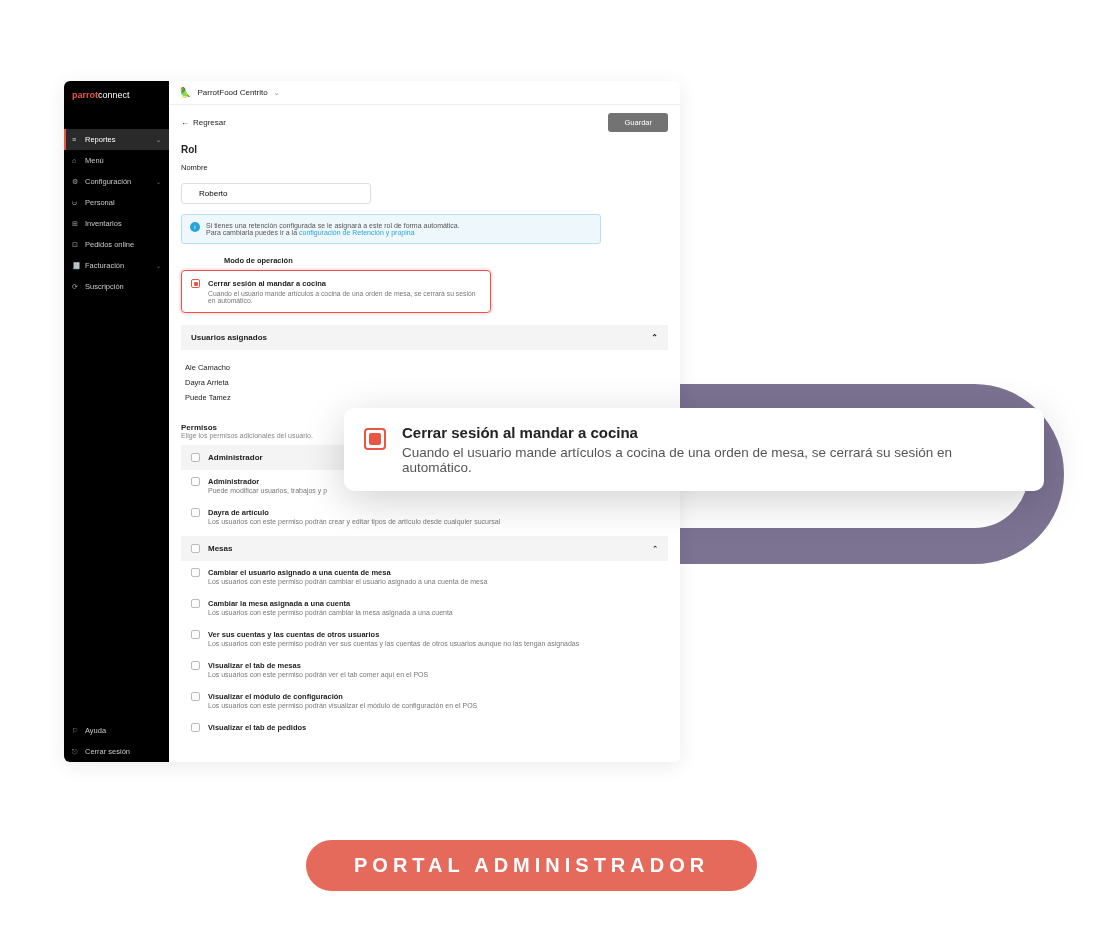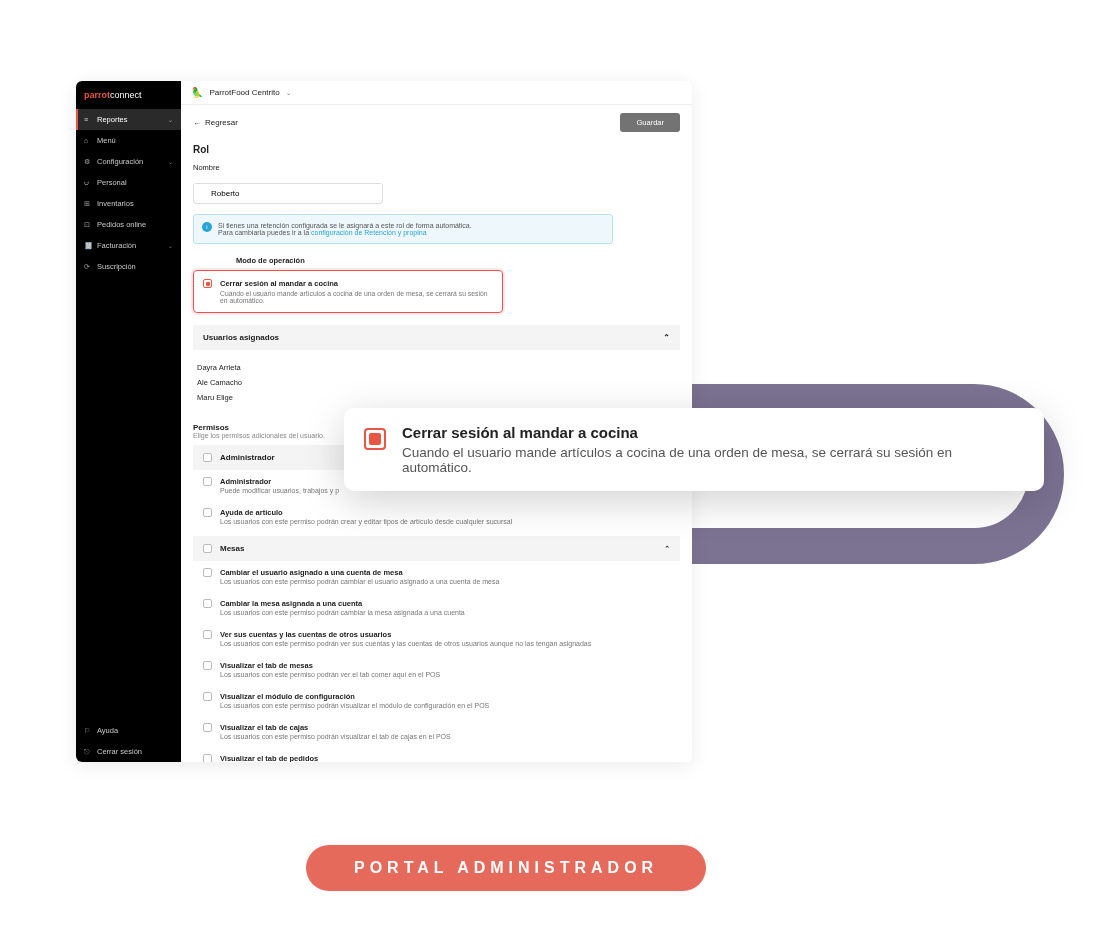--- a/index.html
+++ b/index.html
@@ -6,21 +6,21 @@
     body {
       font-family: -apple-system, BlinkMacSystemFont, 'Segoe UI', sans-serif;
       background: #fff;
       width: 1112px;
       height: 931px;
       position: relative;
       overflow: hidden;
     }
     .app-frame {
       position: absolute;
-      left: 76px;
+      left: 64px;
       top: 81px;
       width: 616px;
       height: 681px;
       display: flex;
       border-radius: 6px;
       overflow: hidden;
       box-shadow: 0 4px 20px rgba(0,0,0,0.08);
       background: #fff;
     }
     .sidebar {
@@ -31,21 +31,21 @@
       display: flex;
       flex-direction: column;
     }
     .logo {
       padding: 9px 8px;
       font-size: 9px;
       font-weight: 500;
     }
     .logo .parrot { color: #e85744; font-weight: 700; }
     .logo .connect { color: #fff; }
-    .nav { flex: 1; display: flex; flex-direction: column; }
+    .nav { flex: 1; display: flex; flex-direction: column; margin-top: 20px; }
     .nav-item {
       padding: 6px 8px;
       display: flex;
       align-items: center;
       gap: 5px;
       cursor: pointer;
       color: #c8c8c8;
     }
     .nav-item.active {
       background: #2a2a2a;
@@ -225,21 +225,21 @@
 
     
     .pill {
       position: absolute;
       left: 306px;
       bottom: 40px;
       background: #e66a5c;
       color: #fff;
       padding: 14px 48px;
       border-radius: 999px;
-      font-size: 16px;
+      font-size: 20px;
       font-weight: 700;
       letter-spacing: 5px;
     }
   </style>
 </head>
 <body>
 
 <div class="deco-ring"></div>
 
 <div class="app-frame">
@@ -330,44 +330,44 @@
           <div class="modo-title">Cerrar sesión al mandar a cocina</div>
           <div class="modo-desc">Cuando el usuario mande artículos a cocina de una orden de mesa, se cerrará su sesión en automático.</div>
         </div>
       </div>
 
       <div class="acc-header">
         <span>Usuarios asignados</span>
         <span>⌃</span>
       </div>
       <div class="user-list">
+        <div class="user-item">Ale Camacho</div>
         <div class="user-item">Dayra Arrieta</div>
-        <div class="user-item">Ale Camacho</div>
-        <div class="user-item">Maru Elige</div>
+        <div class="user-item">Puede Tamez</div>
       </div>
 
       <div class="perm-head">Permisos</div>
       <div class="perm-sub">Elige los permisos adicionales del usuario.</div>
 
       <div class="perm-section">
         <div class="cb"></div>
         <span>Administrador</span>
         <span class="chev">⌃</span>
       </div>
       <div class="perm-item">
         <div class="cb"></div>
         <div class="ptxt">
           <div class="pt">Administrador</div>
           <div class="pd">Puede modificar usuarios, trabajos y p</div>
         </div>
       </div>
       <div class="perm-item">
         <div class="cb"></div>
         <div class="ptxt">
-          <div class="pt">Ayuda de artículo</div>
+          <div class="pt">Dayra de artículo</div>
           <div class="pd">Los usuarios con este permiso podrán crear y editar tipos de artículo desde cualquier sucursal</div>
         </div>
       </div>
 
       <div class="perm-section">
         <div class="cb"></div>
         <span>Mesas</span>
         <span class="chev">⌃</span>
       </div>
       <div class="perm-item">
@@ -396,27 +396,20 @@
         <div class="ptxt">
           <div class="pt">Visualizar el tab de mesas</div>
           <div class="pd">Los usuarios con este permiso podrán ver el tab comer aquí en el POS</div>
         </div>
       </div>
       <div class="perm-item">
         <div class="cb"></div>
         <div class="ptxt">
           <div class="pt">Visualizar el módulo de configuración</div>
           <div class="pd">Los usuarios con este permiso podrán visualizar el módulo de configuración en el POS</div>
-        </div>
-      </div>
-      <div class="perm-item">
-        <div class="cb"></div>
-        <div class="ptxt">
-          <div class="pt">Visualizar el tab de cajas</div>
-          <div class="pd">Los usuarios con este permiso podrán visualizar el tab de cajas en el POS</div>
         </div>
       </div>
       <div class="perm-item">
         <div class="cb"></div>
         <div class="ptxt">
           <div class="pt">Visualizar el tab de pedidos</div>
 
         </div>
       </div>
     </div>

